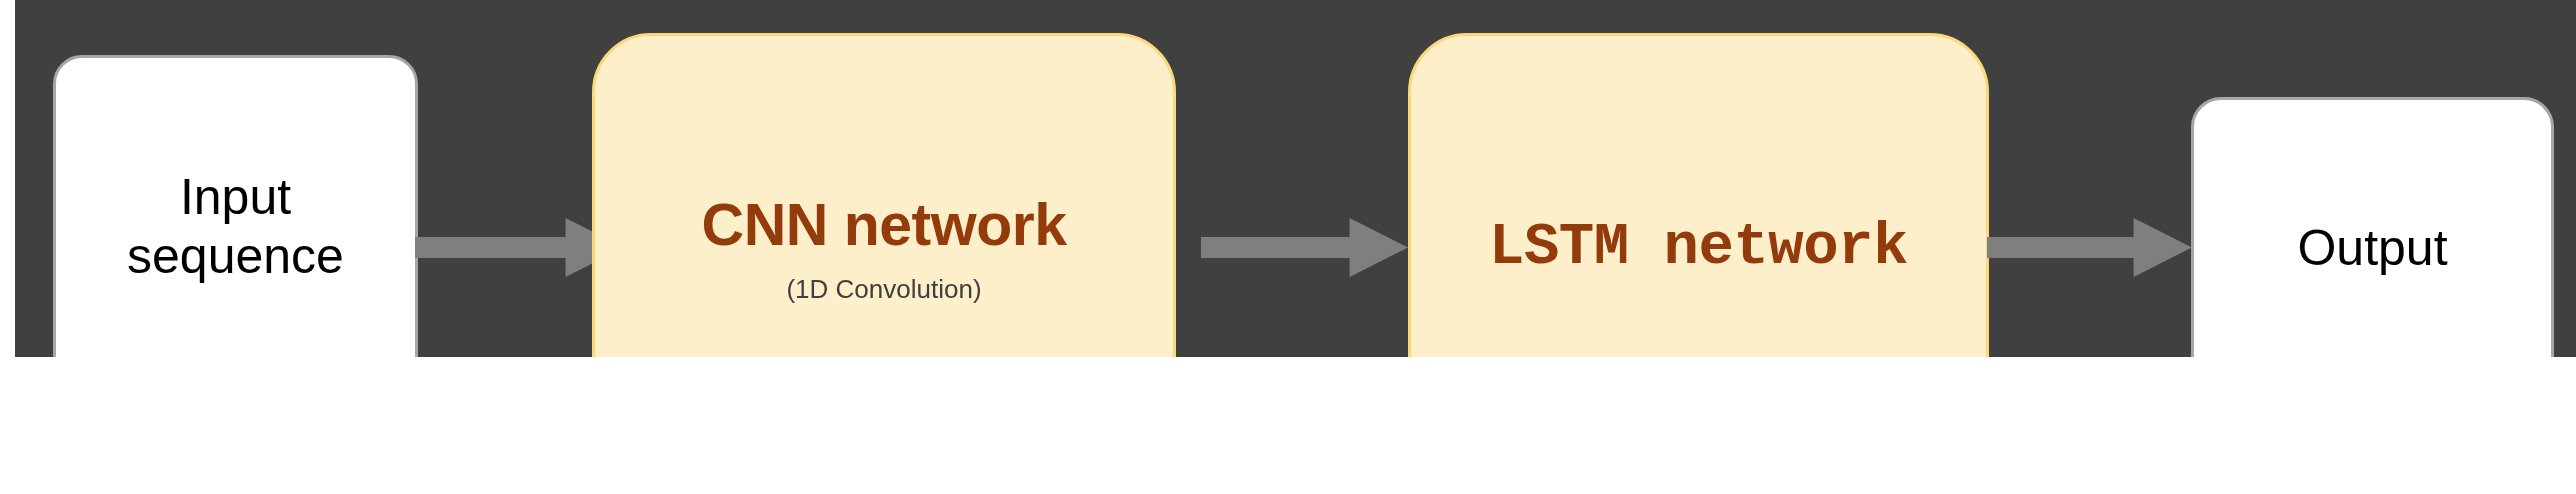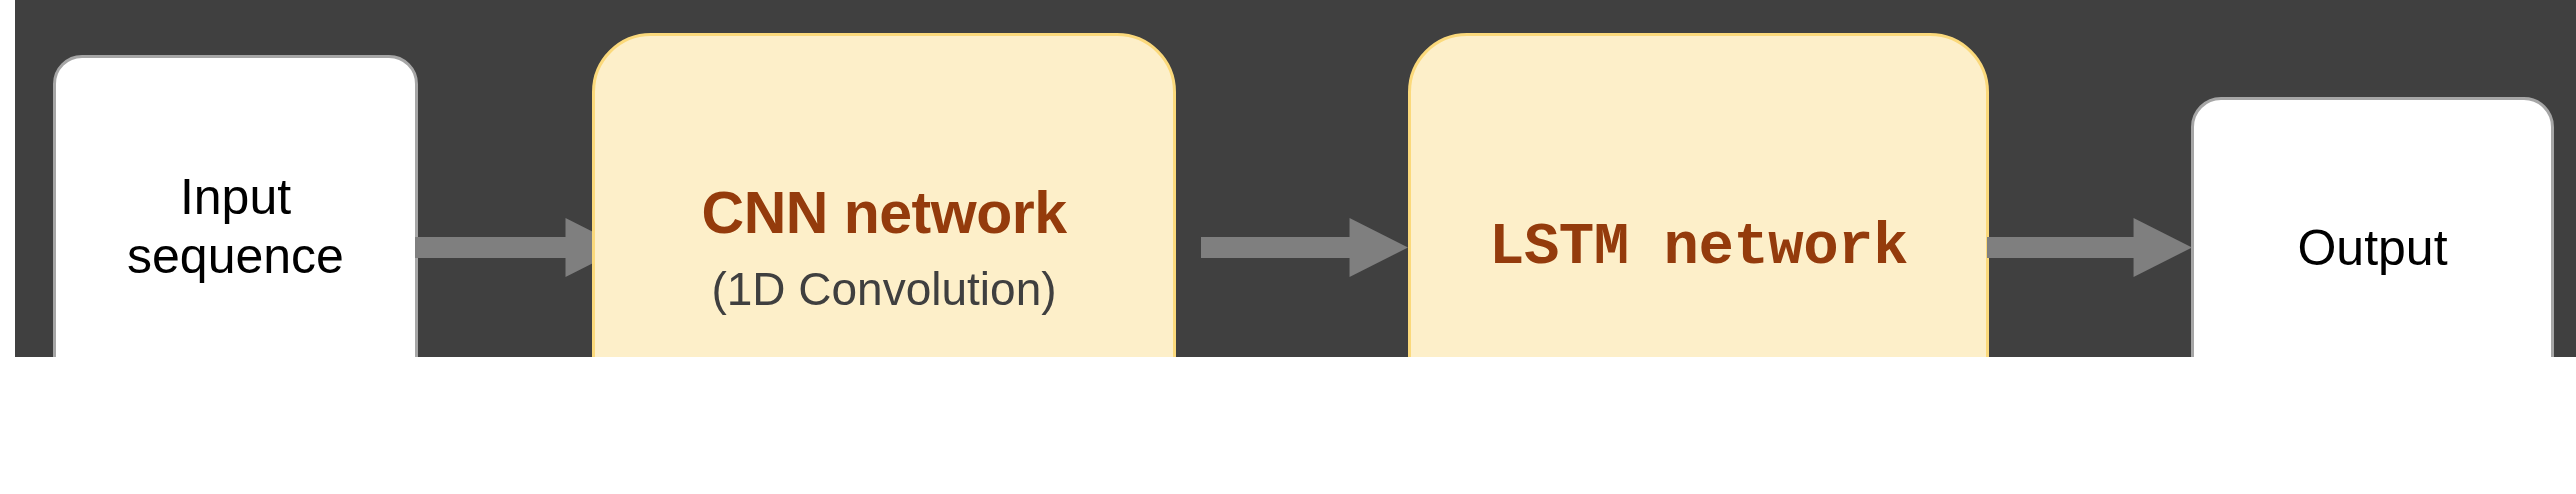--- a/index.html
+++ b/index.html
@@ -47,21 +47,21 @@
     border-radius: 59px;
   }
   .node-highlight .node-title {
     color: #943b0c;
     font-size: 59px;
     font-weight: 700;
     letter-spacing: -0.5px;
   }
   .node-highlight .node-subtitle {
     color: #3f3f3f;
-    font-size: 46px;
+    font-size: 26px;
     font-weight: 400;
     margin-top: 13.4px;
   }
 
   
   #node-input    { left: 38px;   top: 55px;  width: 365px; height: 344px; }
   #node-cnn      { left: 577px;  top: 33px;  width: 584px; height: 430px; }
   #node-lstm     { left: 1393px; top: 33px;  width: 581px; height: 430px; font-family: Liberation Mono, monospace; }
   #node-output   { left: 2176px; top: 97px; width: 363px; height: 302px; border-radius: 30px; }
 

